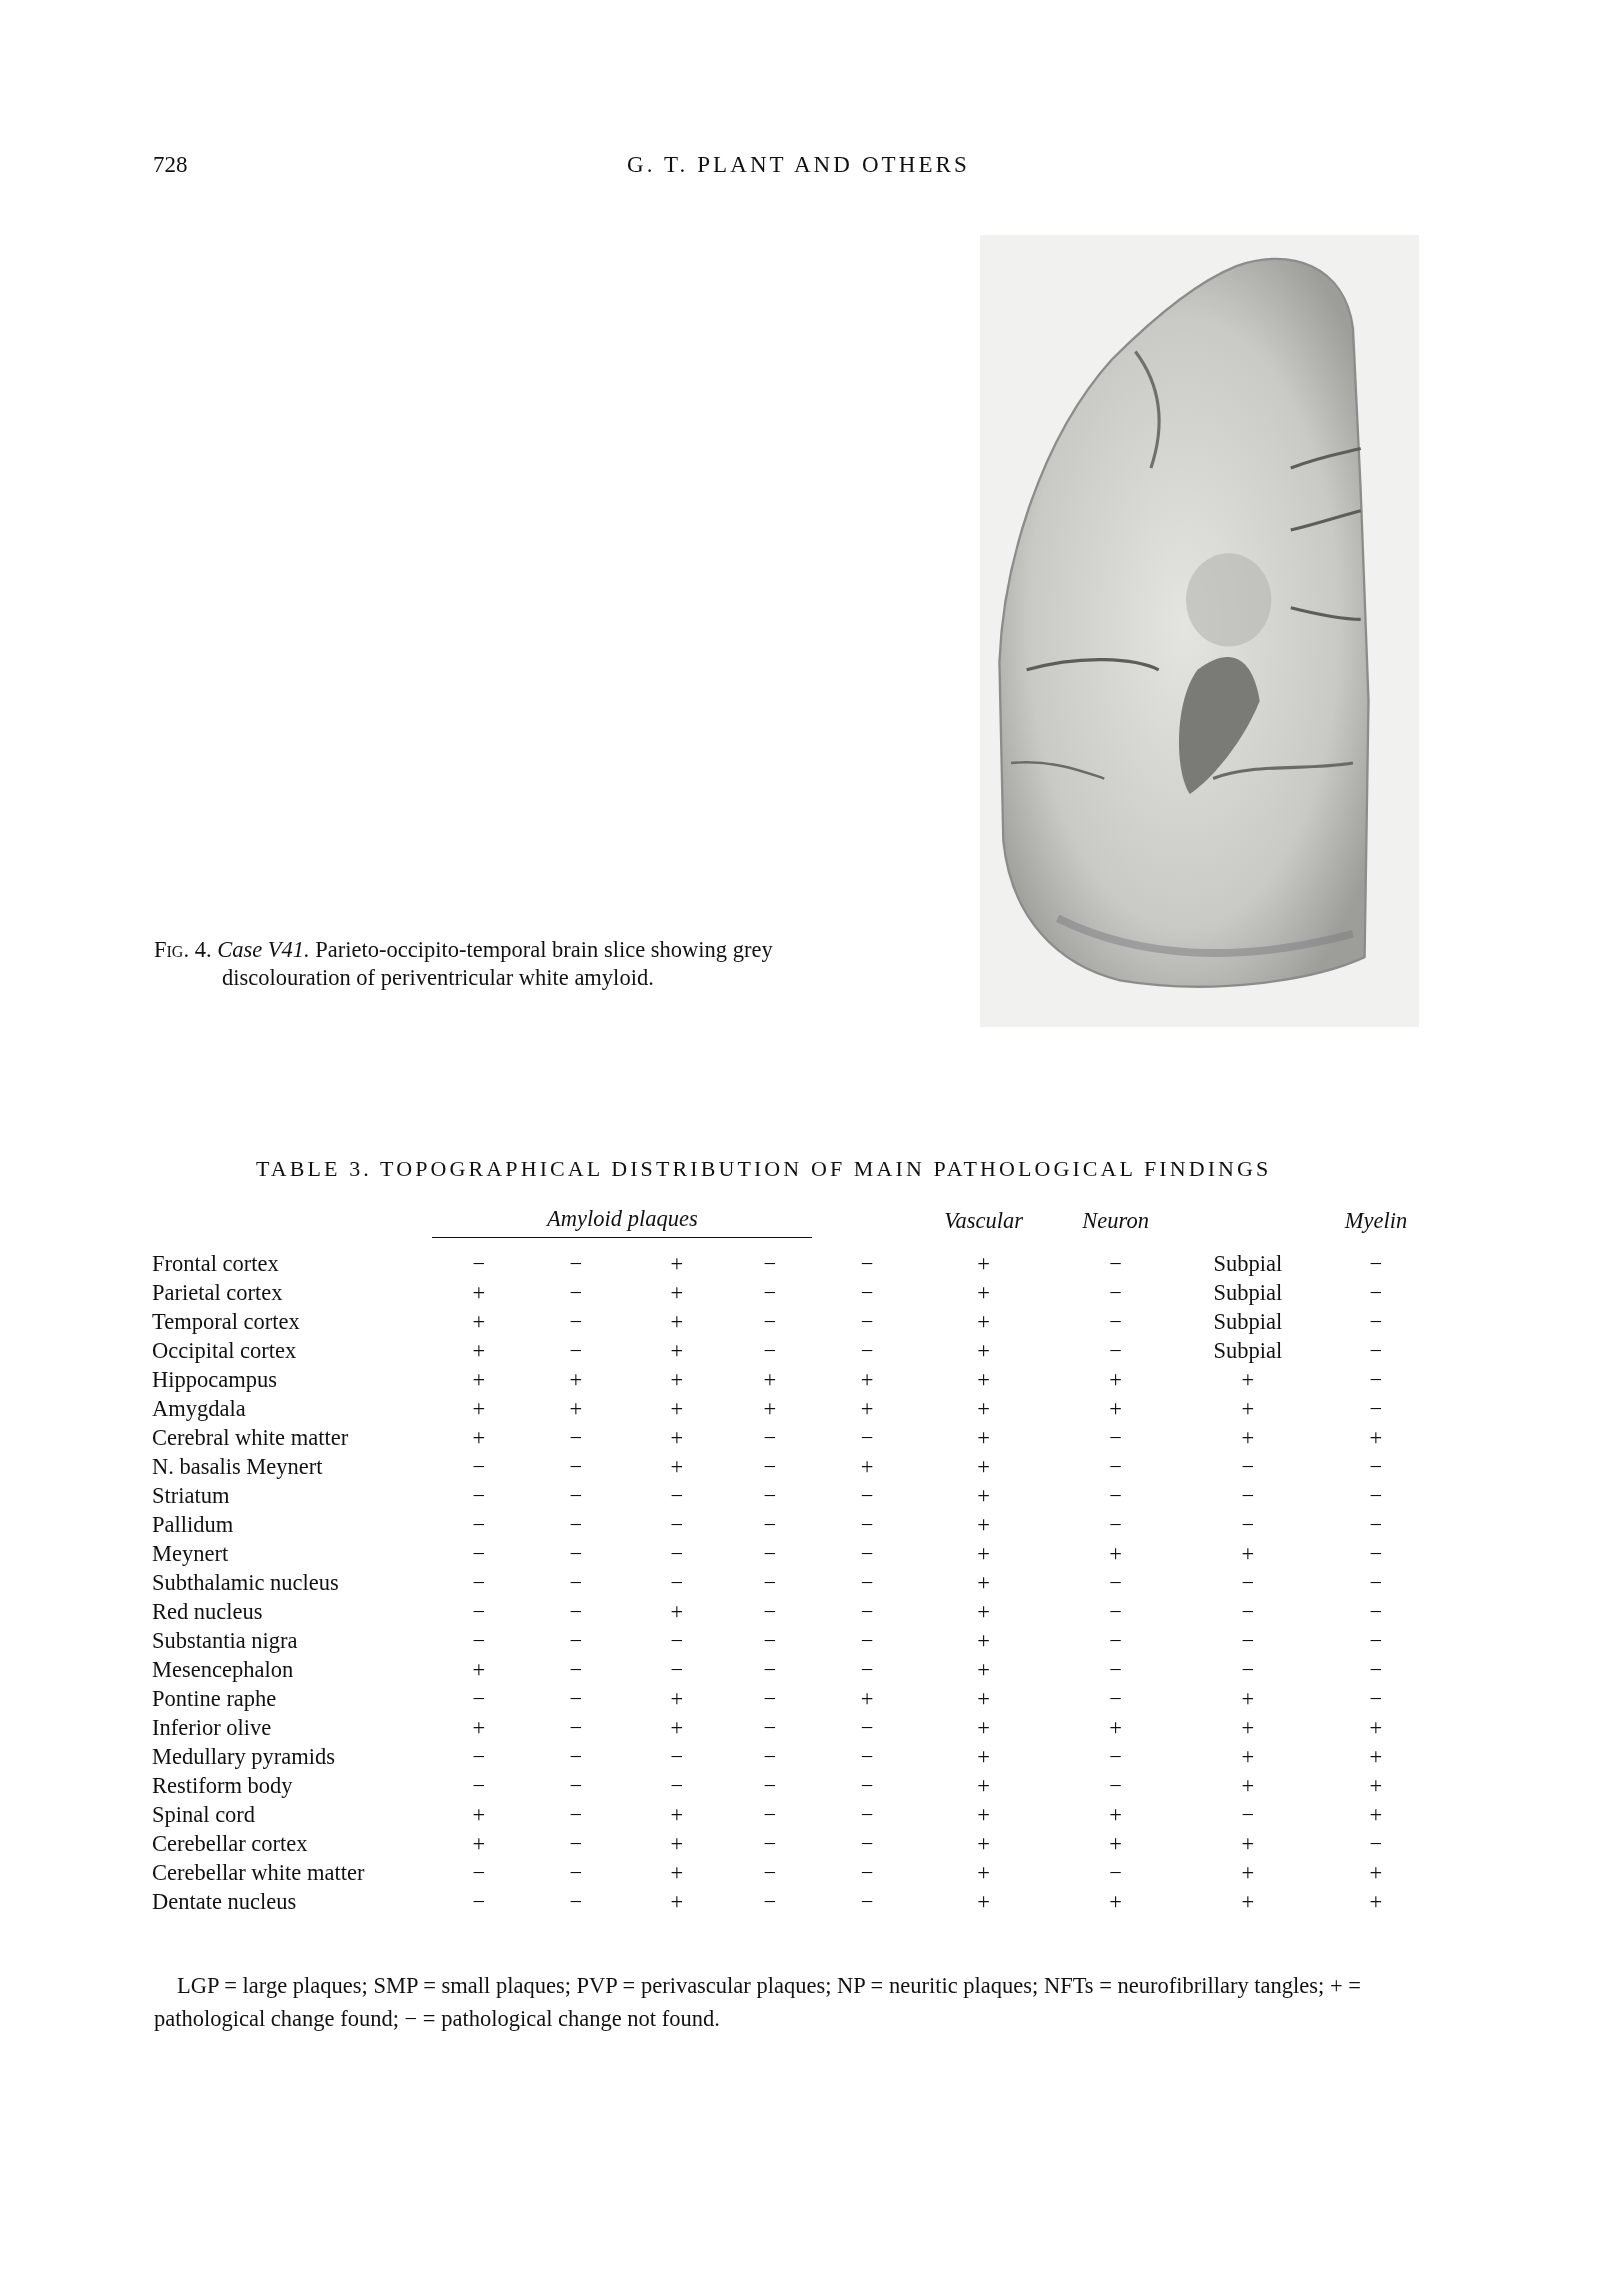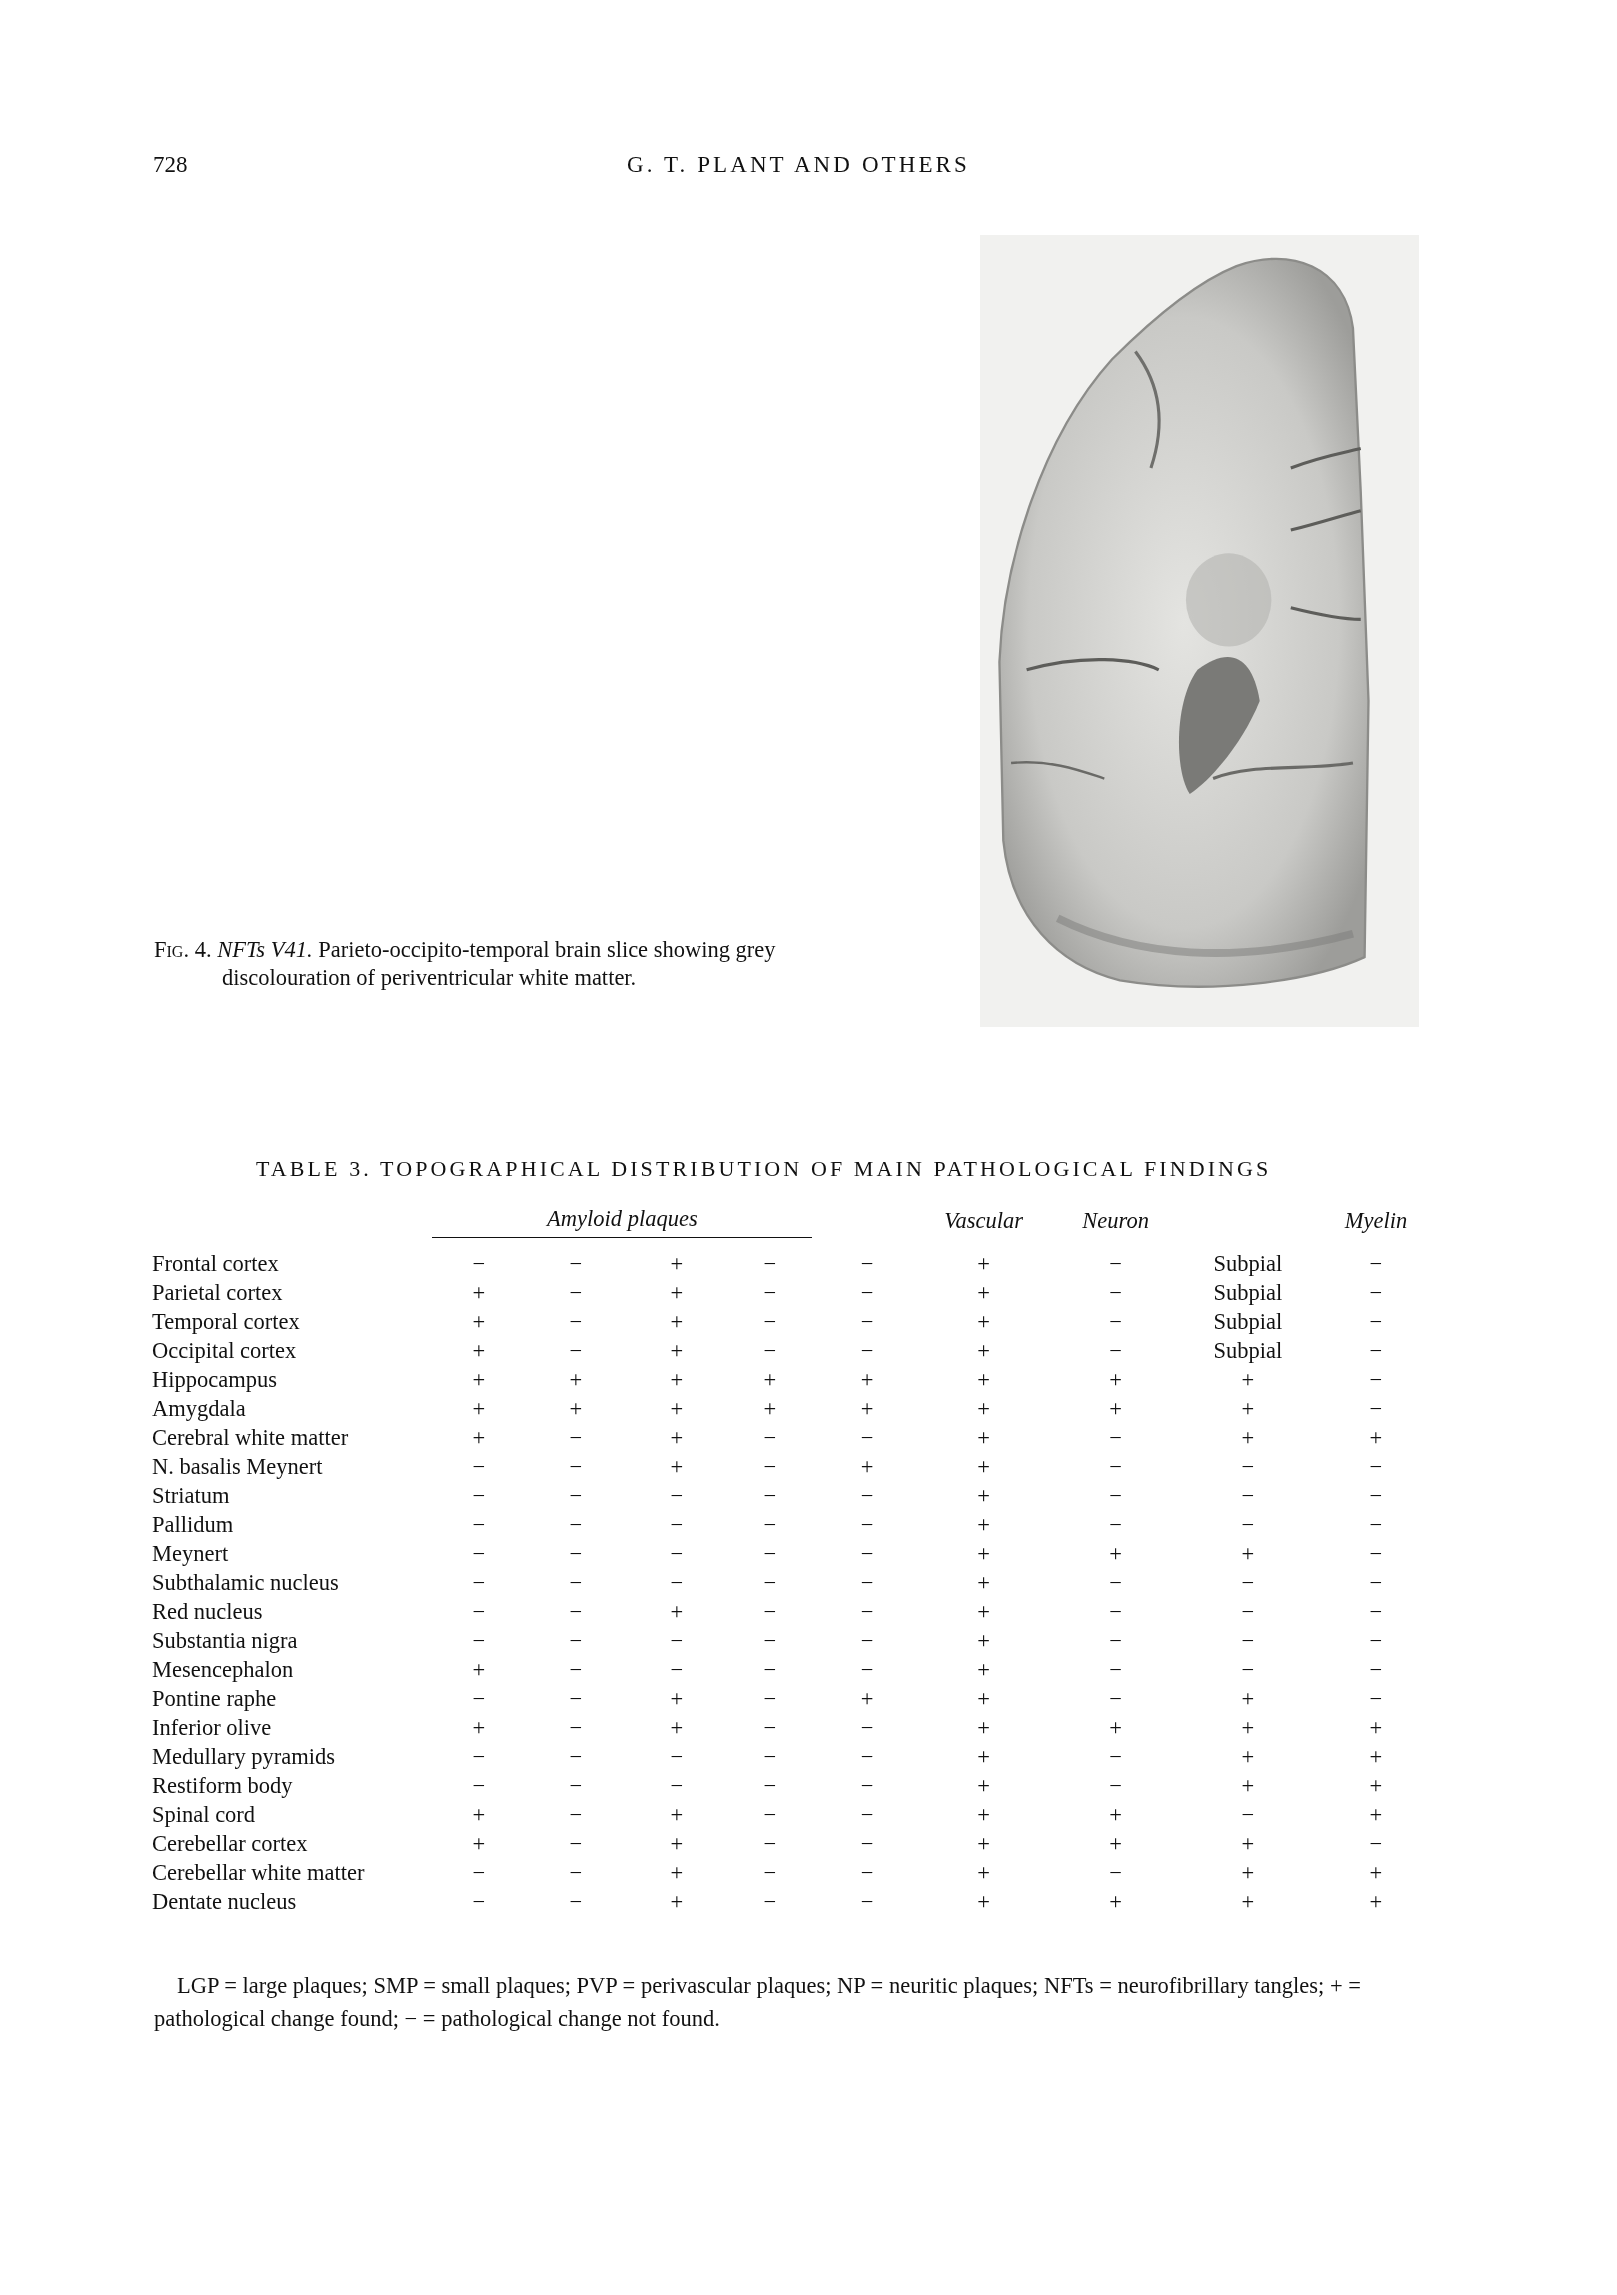--- a/index.html
+++ b/index.html
@@ -70,23 +70,23 @@
     <path d="M400,480 C440,490 470,495 490,495" stroke="#5d5d5a" stroke-width="4" fill="none"></path>
     <path d="M280,560 C320,530 350,540 360,600 C340,650 300,700 270,720 C250,690 250,600 280,560 Z" fill="#7a7a77"></path>
     <path d="M300,700 C350,680 420,690 480,680" stroke="#6a6a67" stroke-width="4" fill="none"></path>
     <path d="M100,880 C200,930 330,940 480,900" stroke="#7c7c79" stroke-width="10" fill="none" opacity="0.5"></path>
     <ellipse cx="320" cy="470" rx="55" ry="60" fill="#b4b4b1" opacity="0.6"></ellipse>
   </svg>
 </div>
 
 <div class="fig-caption">
   <span class="sc">Fig. 4.</span>
-  <span class="it">NFTs V41.</span>
+  <span class="it">Case V41.</span>
   <span>Parieto-occipito-temporal brain slice showing grey</span>
-  <span class="line2">discolouration of periventricular white matter.</span>
+  <span class="line2">discolouration of periventricular white amyloid.</span>
 </div>
 
 <div class="table-title">TABLE 3. TOPOGRAPHICAL DISTRIBUTION OF MAIN PATHOLOGICAL FINDINGS</div>
 
 <table class="findings">
   <colgroup>
     <col style="width:280px">
       <col style="width:93px">
       <col style="width:101px">
       <col style="width:101px">

